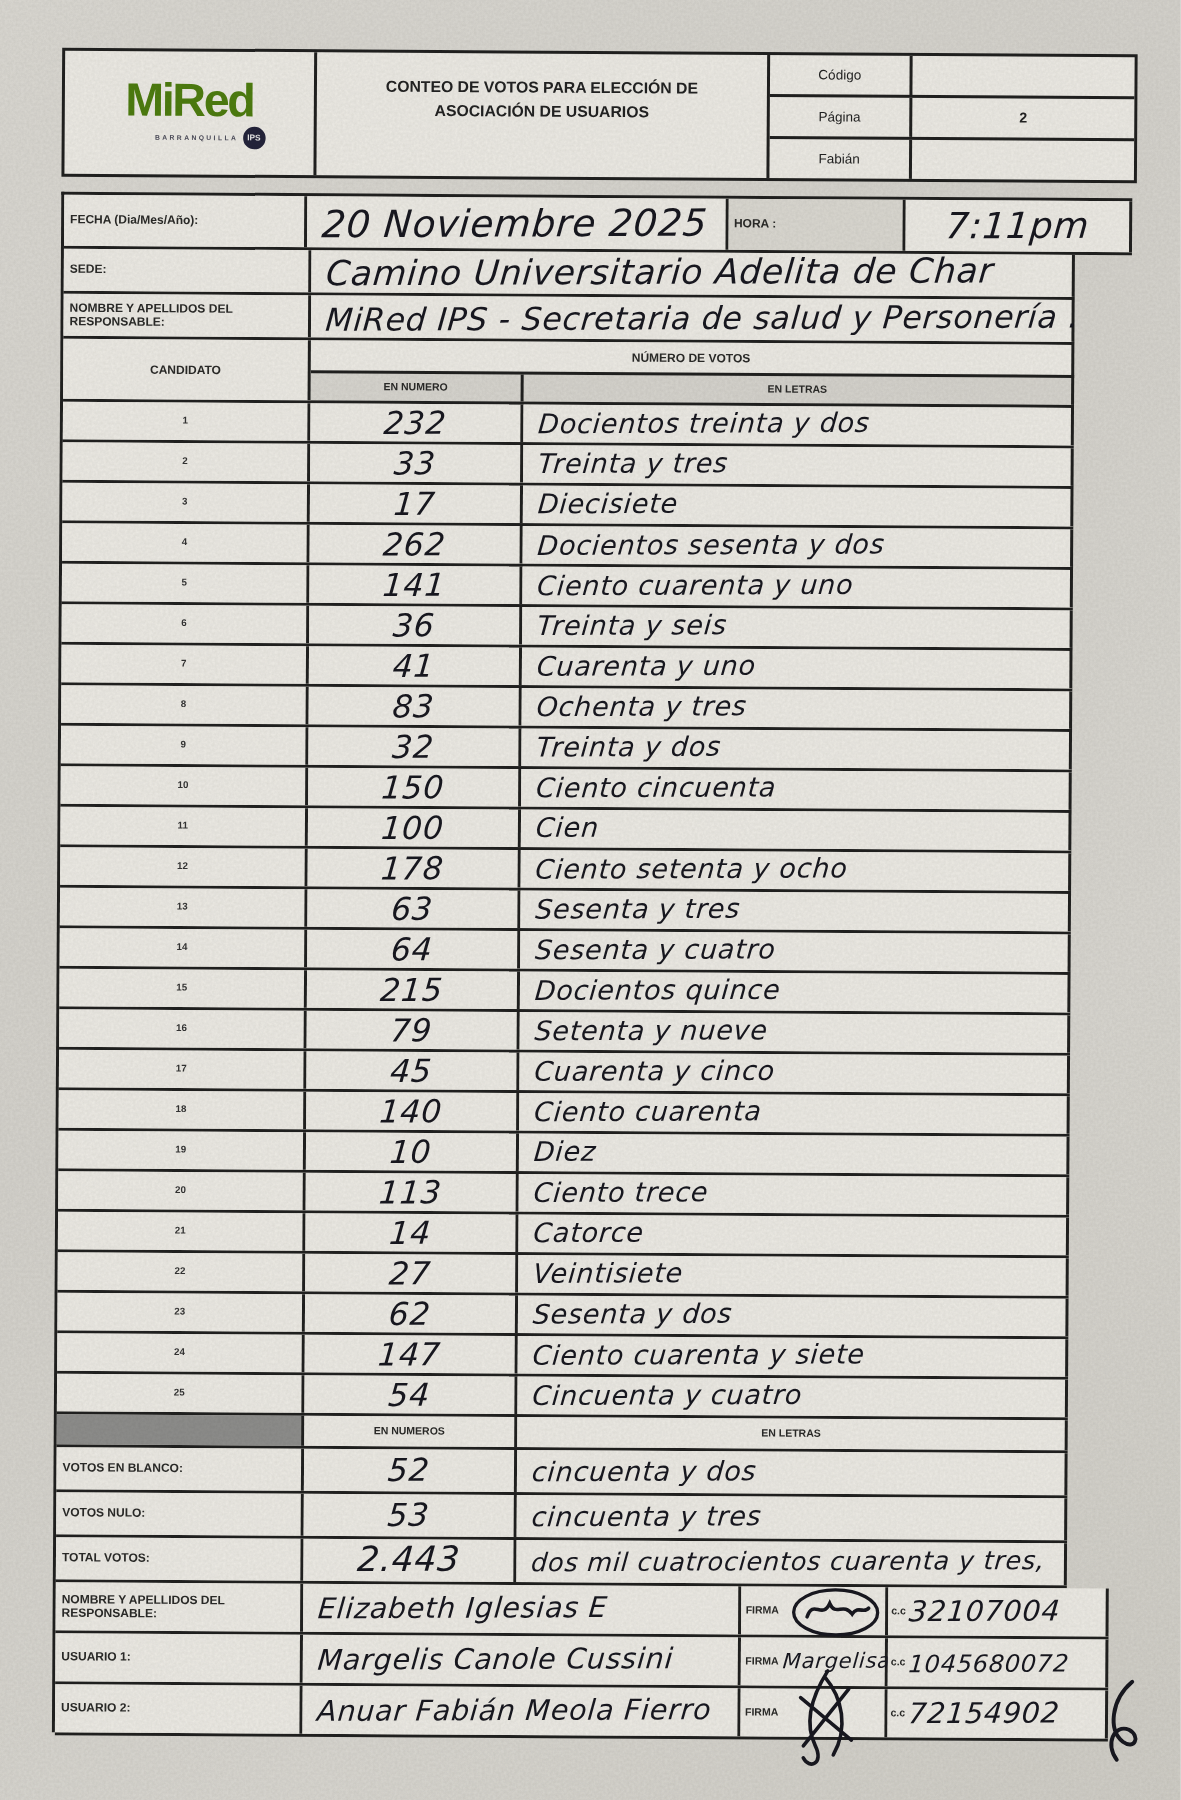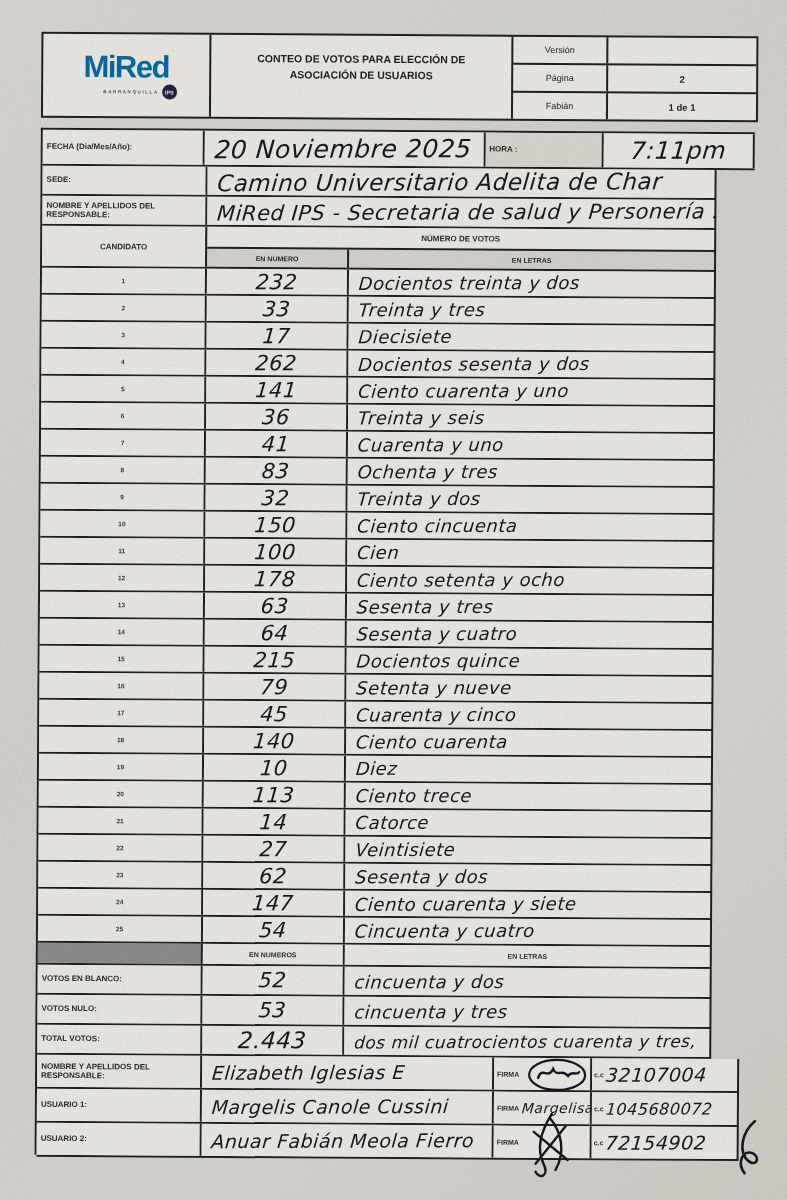--- a/index.html
+++ b/index.html
@@ -24,21 +24,21 @@
   .hw-resp{font-size:21px;}
   .hw-time{font-size:24px;}
   .hw-num{font-size:21px;}
   .hw-txt{font-size:18px;}
   .hw-name{font-size:19px;}
   .hw-cc{font-size:16px;}
   .hw-sig{font-size:14px;}
   
   .hdrbox{left:38px;top:34px;width:717px;height:86px;border:2.5px solid #20201f;display:flex;box-sizing:border-box;}
   .logo-cell{flex:0 0 166px;display:flex;flex-direction:column;justify-content:center;align-items:center;}
-  .brand{font-weight:bold;font-size:31px;letter-spacing:-1.5px;color:#0369a1;line-height:1;}
+  .brand{font-weight:bold;font-size:31px;letter-spacing:-1.5px;color:#4d7c0f;line-height:1;}
   .brand-sub{display:flex;align-items:center;gap:3px;margin-top:2px;margin-left:28px;}
   .brand-city{font-size:4.5px;letter-spacing:1.6px;color:#4a4a58;font-weight:bold;}
   .ips{width:15px;height:15px;border-radius:50%;background:#23233a;color:#e8e8e8;
        font-size:5.5px;font-weight:bold;display:flex;align-items:center;justify-content:center;}
   .title-cell{flex:1;border-left:2px solid #20201f;border-right:2px solid #20201f;
               display:flex;align-items:center;justify-content:center;padding:0 18px 18px 18px;}
   .title-text{font-size:10.5px;font-weight:bold;text-align:center;color:#222;line-height:1.5;}
   .meta-cell{flex:0 0 243px;display:flex;flex-direction:column;}
   .meta-row{flex:1;display:flex;border-bottom:2px solid #20201f;box-sizing:border-box;}
   .meta-row:last-child{border-bottom:none;}
@@ -85,29 +85,28 @@
       <div class="brand-sub">
         <span class="brand-city">BARRANQUILLA</span>
         <span class="ips">IPS</span>
       </div>
     </div>
     <div class="title-cell">
       <div class="title-text">CONTEO DE VOTOS PARA ELECCIÓN DE ASOCIACIÓN DE USUARIOS</div>
     </div>
     <div class="meta-cell">
       <div class="meta-row">
-        <div class="meta-lb">Versión</div>
+        <div class="meta-lb">Código</div>
       </div>
       <div class="meta-row">
         <div class="meta-lb">Página</div>
         <div class="meta-val">2</div>
       </div>
       <div class="meta-row">
         <div class="meta-lb">Fabián</div>
-        <div class="meta-val">1 de 1</div>
       </div>
     </div>
   </div>
 
   <div class="box mainbox">
 
     <div class="row r-fecha">
       <div class="cell w-lab lbl">FECHA (Dia/Mes/Año):</div>
       <div class="cell pl" style="width:285px;">
         <span class="hw hw-date">20 Noviembre 2025</span>

